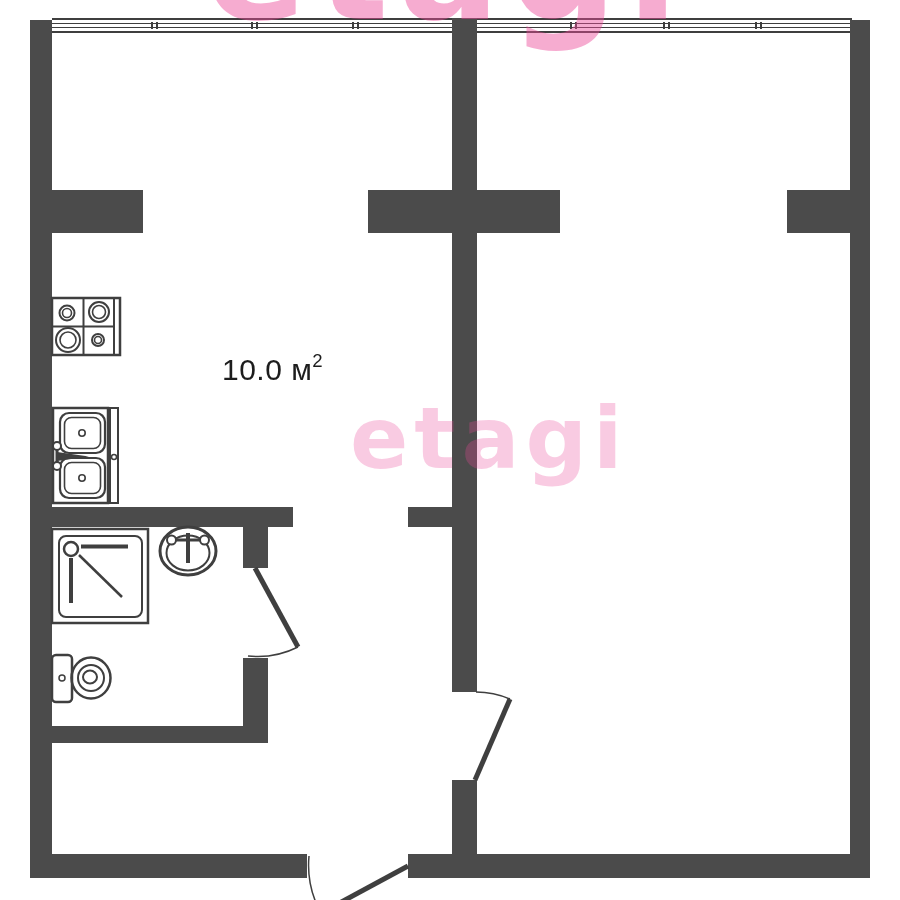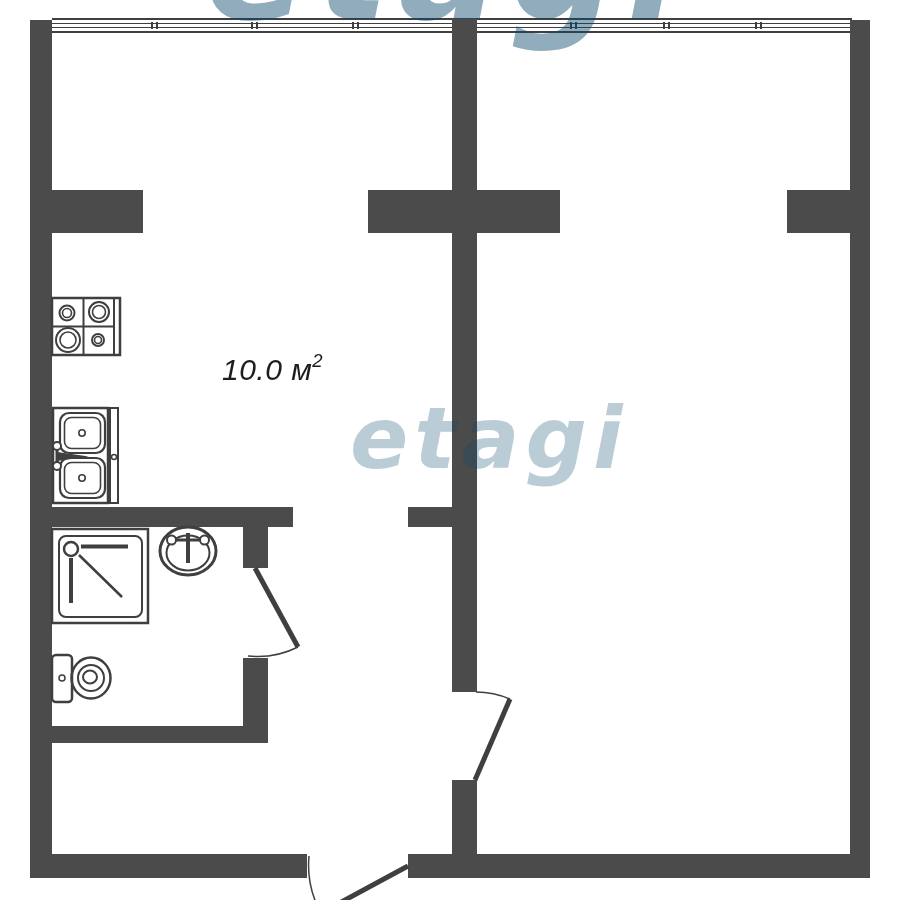--- a/index.html
+++ b/index.html
@@ -1,20 +1,19 @@
 <!DOCTYPE html>
 <html><head>
 <meta charset="utf-8">
 <style>
   html,body { margin:0; padding:0; background:#ffffff; }
   .plan {
     position:relative; width:900px; height:900px;
     background:#ffffff; overflow:hidden;
     font-family:"Liberation Sans","DejaVu Sans",sans-serif;
-    font-style:italic;
   }
   .wall { position:absolute; background:#4b4b4b; }
 
   
   .window-band {
     position:absolute; left:52px; top:18px; width:800px; height:15px;
     background:#ffffff; box-sizing:border-box;
     border-top:2px solid #3f3f3f; border-bottom:2px solid #3f3f3f;
   }
   .wline-a { position:absolute; left:0; top:3px;  width:100%; height:1px; background:#3f3f3f; }
@@ -26,21 +25,21 @@
 
   svg.overlay { position:absolute; left:0; top:0; pointer-events:none; }
 
   .area-label {
     position:absolute; left:222px; top:352px;
     font-size:30px; color:#1d1d1d; letter-spacing:0.5px; white-space:nowrap;
   }
   .area-label sup { font-size:0.62em; position:relative; top:-0.1em; }
 
   .wm {
-    position:absolute; color:#0c4a6e; font-weight:bold;
+    position:absolute; color:#ec4899; font-weight:bold;
     font-family:"DejaVu Sans",sans-serif; white-space:nowrap;
     line-height:1; pointer-events:none;
   }
   .wm-top    { left:205px; top:-108px; font-size:150px; letter-spacing:10px; opacity:0.45; }
   .wm-center { left:350px; top:395px;  font-size:86px;  letter-spacing:6px;  opacity:0.28; }
 </style>
 </head>
 <body>
 
 <div class="plan">

